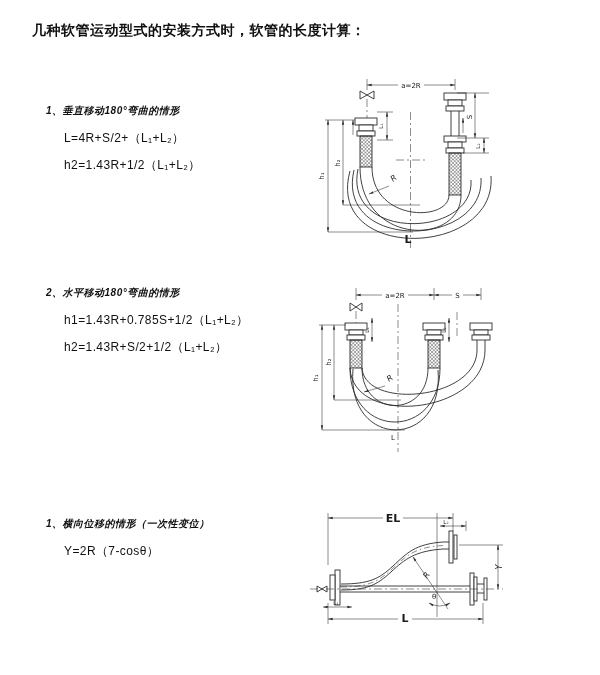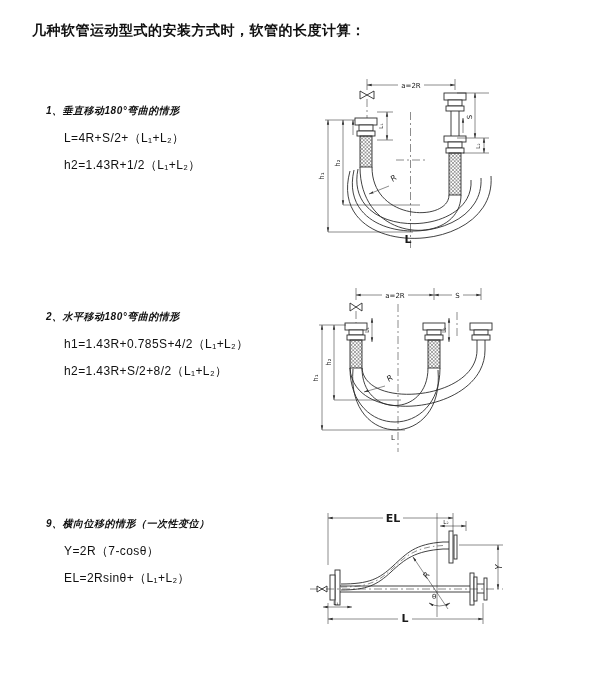--- a/index.html
+++ b/index.html
@@ -37,30 +37,29 @@
   </svg>
 
   <div class="title">几种软管运动型式的安装方式时，软管的长度计算：</div>
 
   <div class="section" style="top:104px;">
     <div class="sec-heading">1、垂直移动180°弯曲的情形</div>
     <div class="formula">L=4R+S/2+（L₁+L₂）</div>
     <div class="formula">h2=1.43R+1/2（L₁+L₂）</div>
   </div>
 
-  <div class="section" style="top:310px;">
+  <div class="section" style="top:286px;">
     <div class="sec-heading">2、水平移动180°弯曲的情形</div>
-    <div class="formula">h1=1.43R+0.785S+4/2（L₁+L₂）</div>
-    <div class="formula">h2=1.43R+S/2+8/2（L₁+L₂）</div>
+    <div class="formula">h1=1.43R+0.785S+1/2（L₁+L₂）</div>
+    <div class="formula">h2=1.43R+S/2+1/2（L₁+L₂）</div>
   </div>
 
   <div class="section" style="top:517px;">
-    <div class="sec-heading">9、横向位移的情形（一次性变位）</div>
+    <div class="sec-heading">1、横向位移的情形（一次性变位）</div>
     <div class="formula">Y=2R（7-cosθ）</div>
-    <div class="formula">EL=2Rsinθ+（L₁+L₂）</div>
   </div>
 
   <svg class="diagram dwg" style="left:313px;top:72px;" width="277" height="180" viewBox="0 0 277 180">
 
     <line class="thin" x1="54" y1="7" x2="54" y2="18"></line>
     <line class="thin" x1="142" y1="7" x2="142" y2="18"></line>
     <line class="thin" x1="54" y1="13" x2="142" y2="13" marker-start="url(#arr)" marker-end="url(#arr)"></line>
     <rect x="85" y="7" width="26" height="11" style="fill:#fff;stroke:none"></rect>
     <text x="98" y="16" text-anchor="middle">a=2R</text>
 

